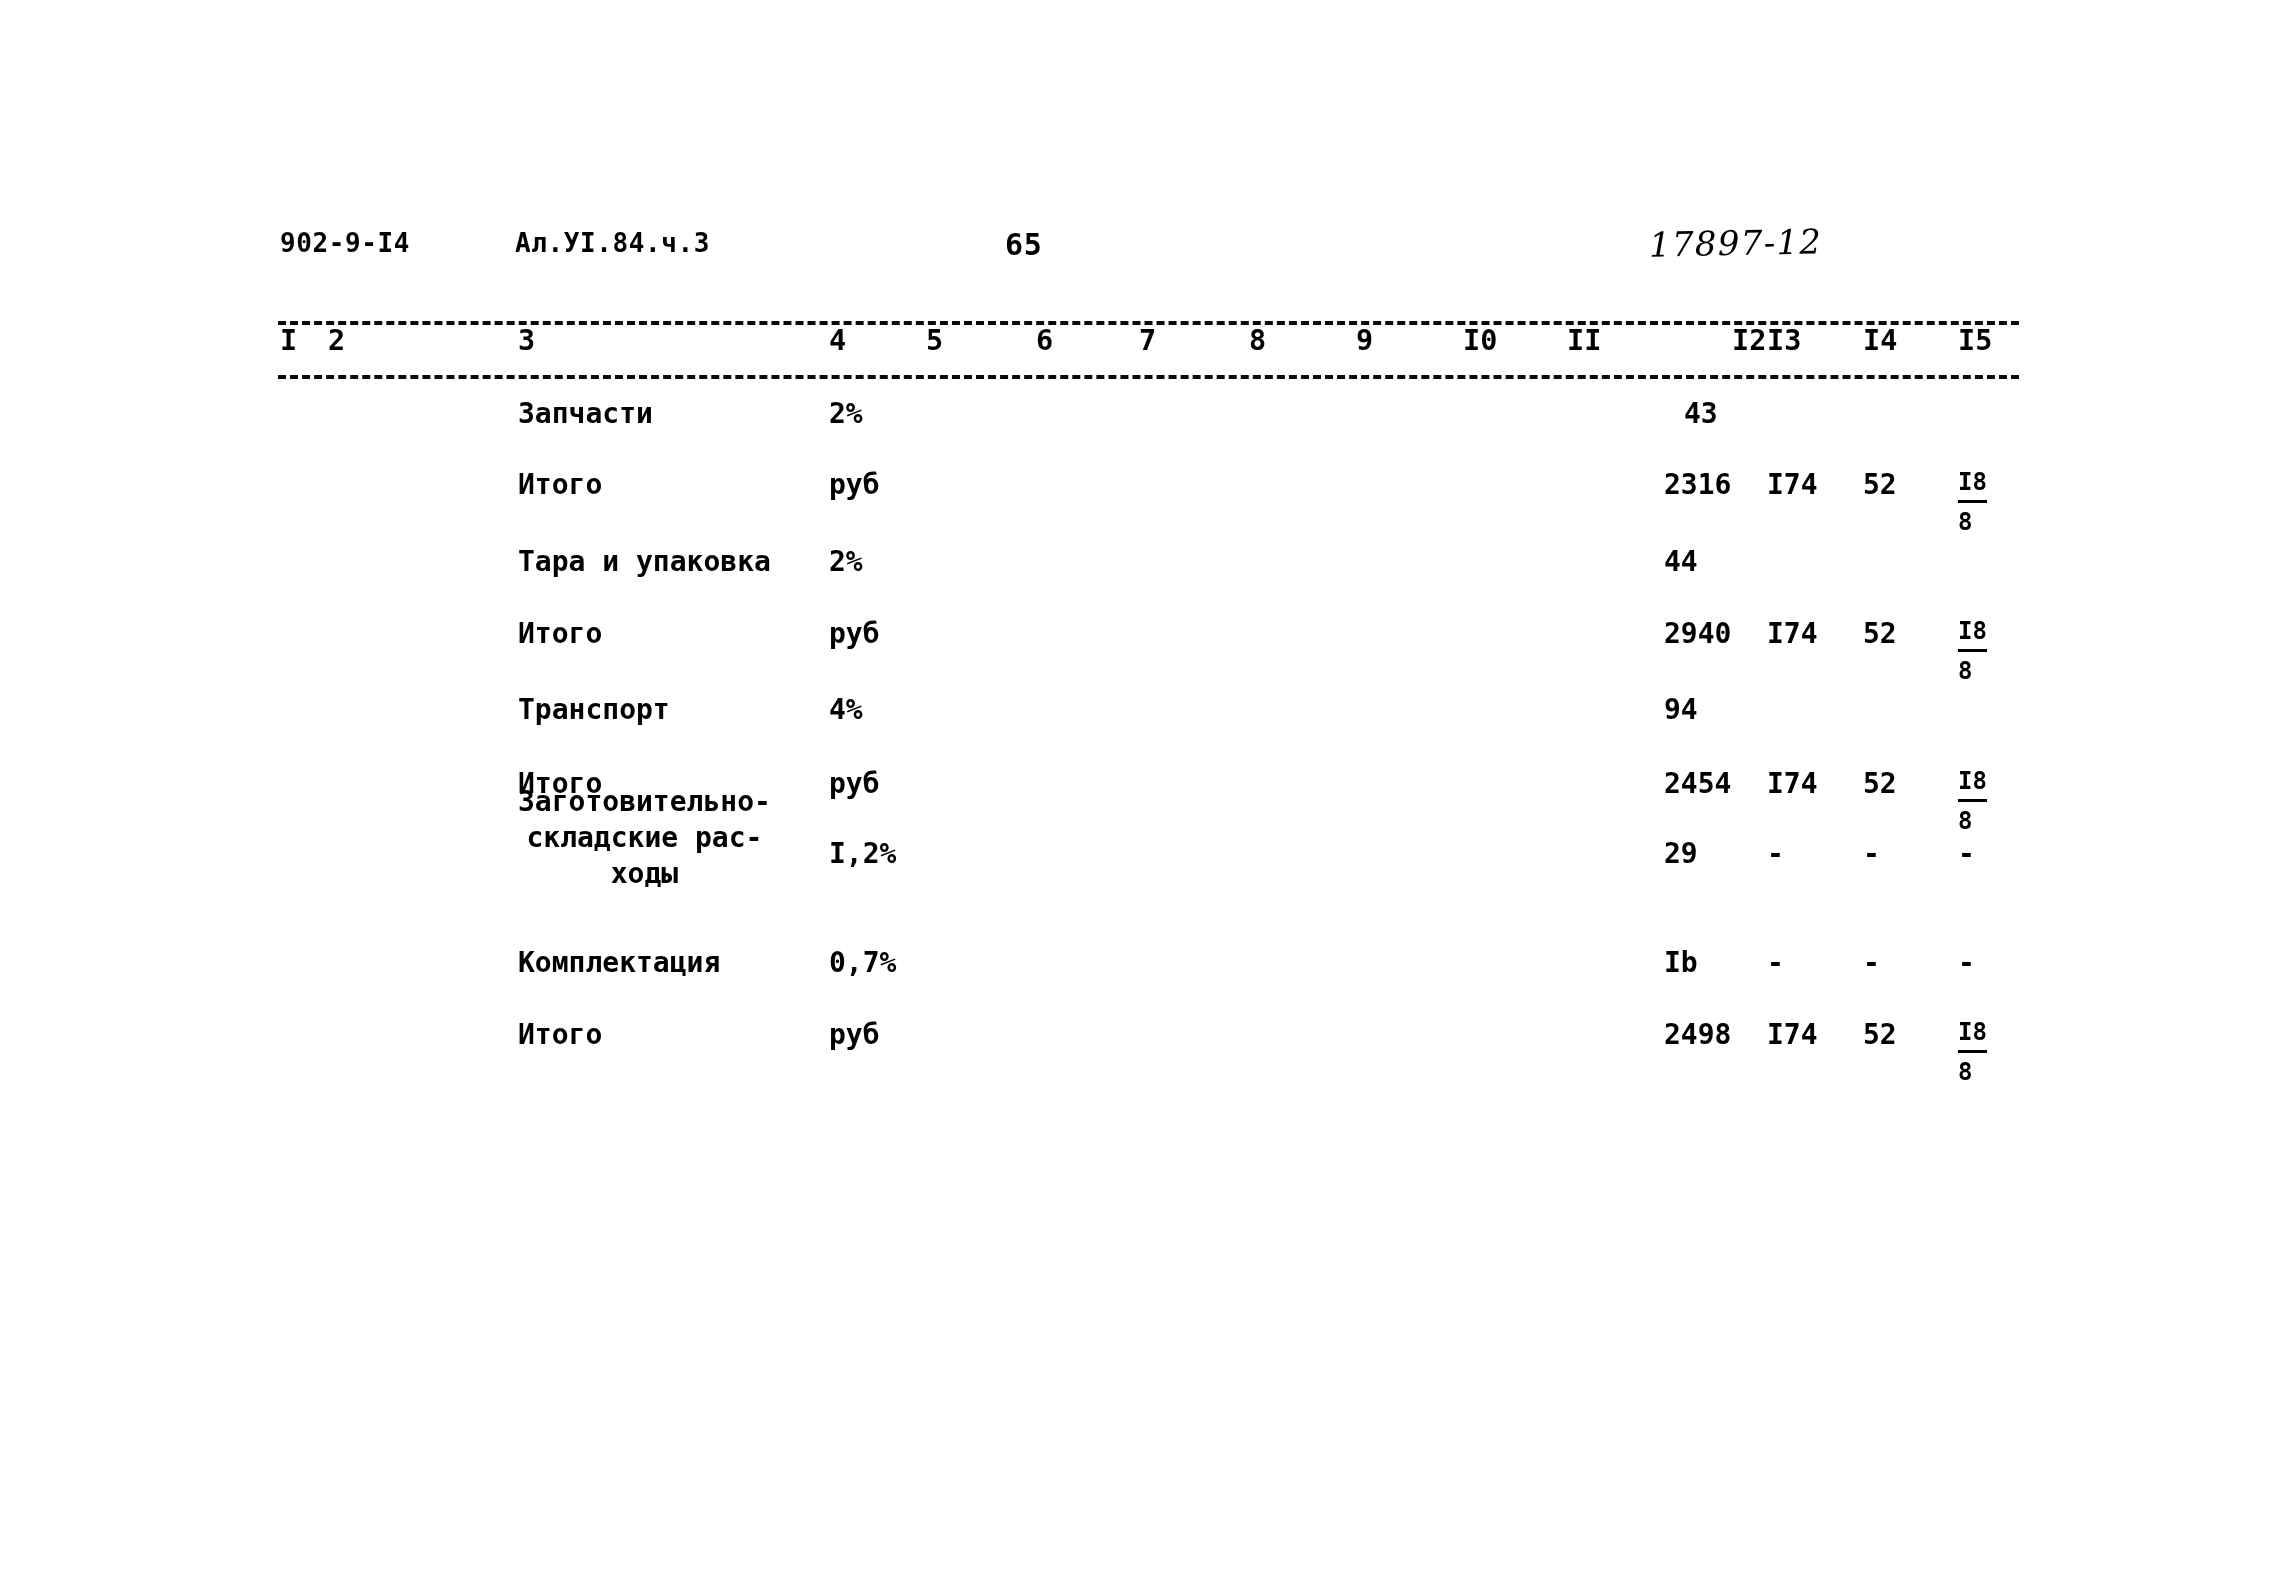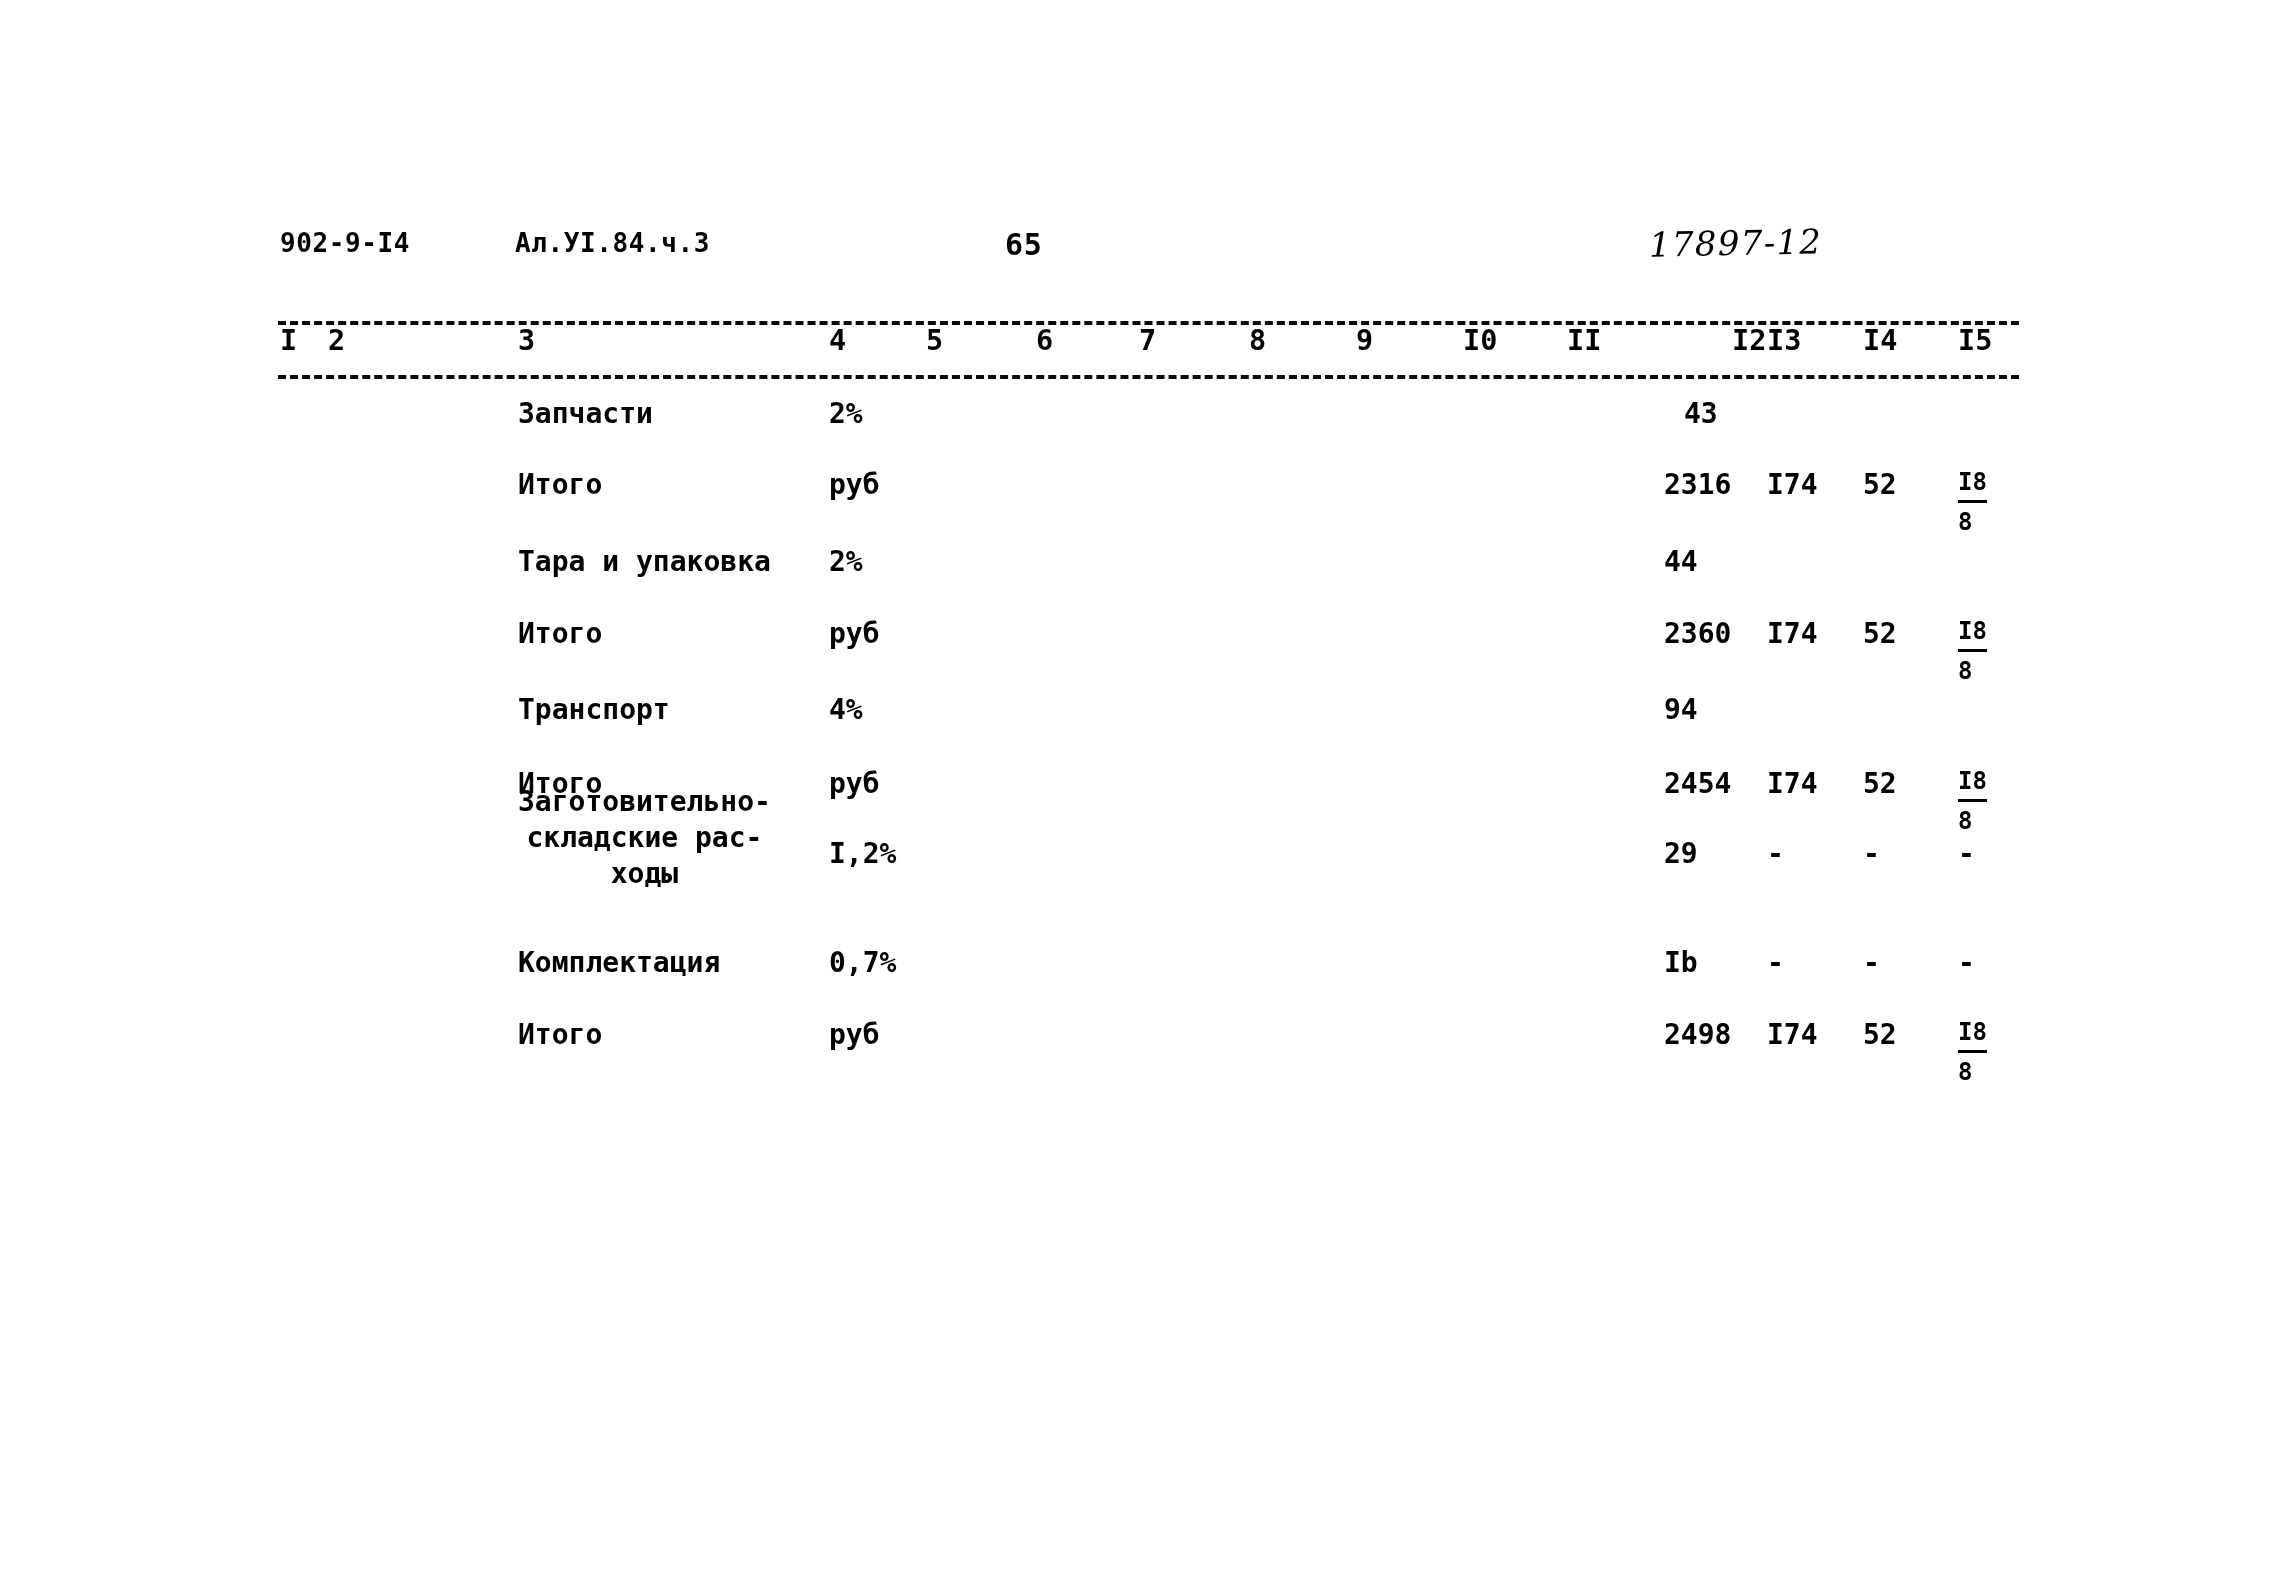--- a/index.html
+++ b/index.html
@@ -192,21 +192,21 @@
         </span>
       </div>
       <div class="row" style="top: 148px;">
         <span class="cell name" style="left: 518px; top: 0px;">Тара и упаковка</span>
         <span class="cell unit" style="left: 829px;">2%</span>
         <span class="cell num" style="left: 1664px;">44</span>
       </div>
       <div class="row" style="top: 220px;">
         <span class="cell name" style="left: 518px; top: 0px;">Итого</span>
         <span class="cell unit" style="left: 829px;">руб</span>
-        <span class="cell num" style="left: 1664px;">2360</span>
+        <span class="cell num" style="left: 1664px;">2940</span>
         <span class="cell num" style="left: 1767px;">I74</span>
         <span class="cell num" style="left: 1863px;">52</span>
         <span class="frac" style="left: 1958px;">
           <span class="num-top">I8</span>
           <span class="num-bot">8</span>
         </span>
       </div>
       <div class="row" style="top: 296px;">
         <span class="cell name" style="left: 518px; top: 0px;">Транспорт</span>
         <span class="cell unit" style="left: 829px;">4%</span>

